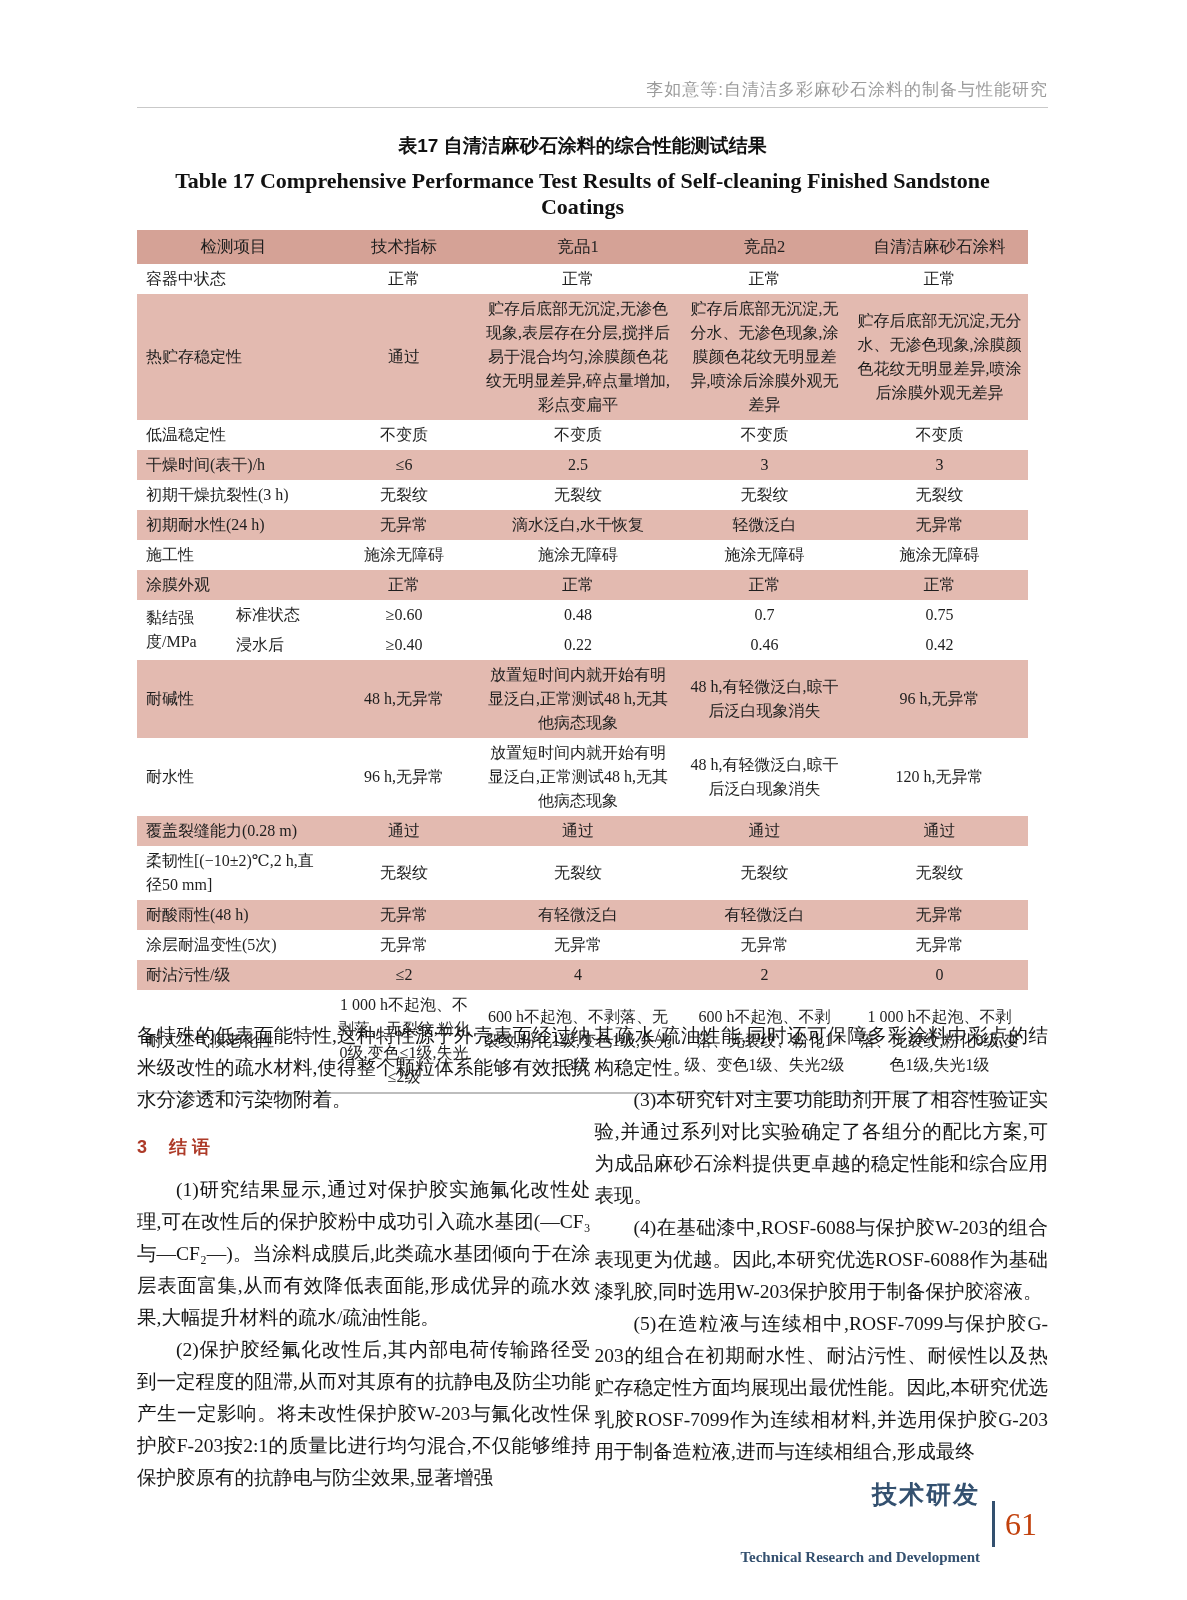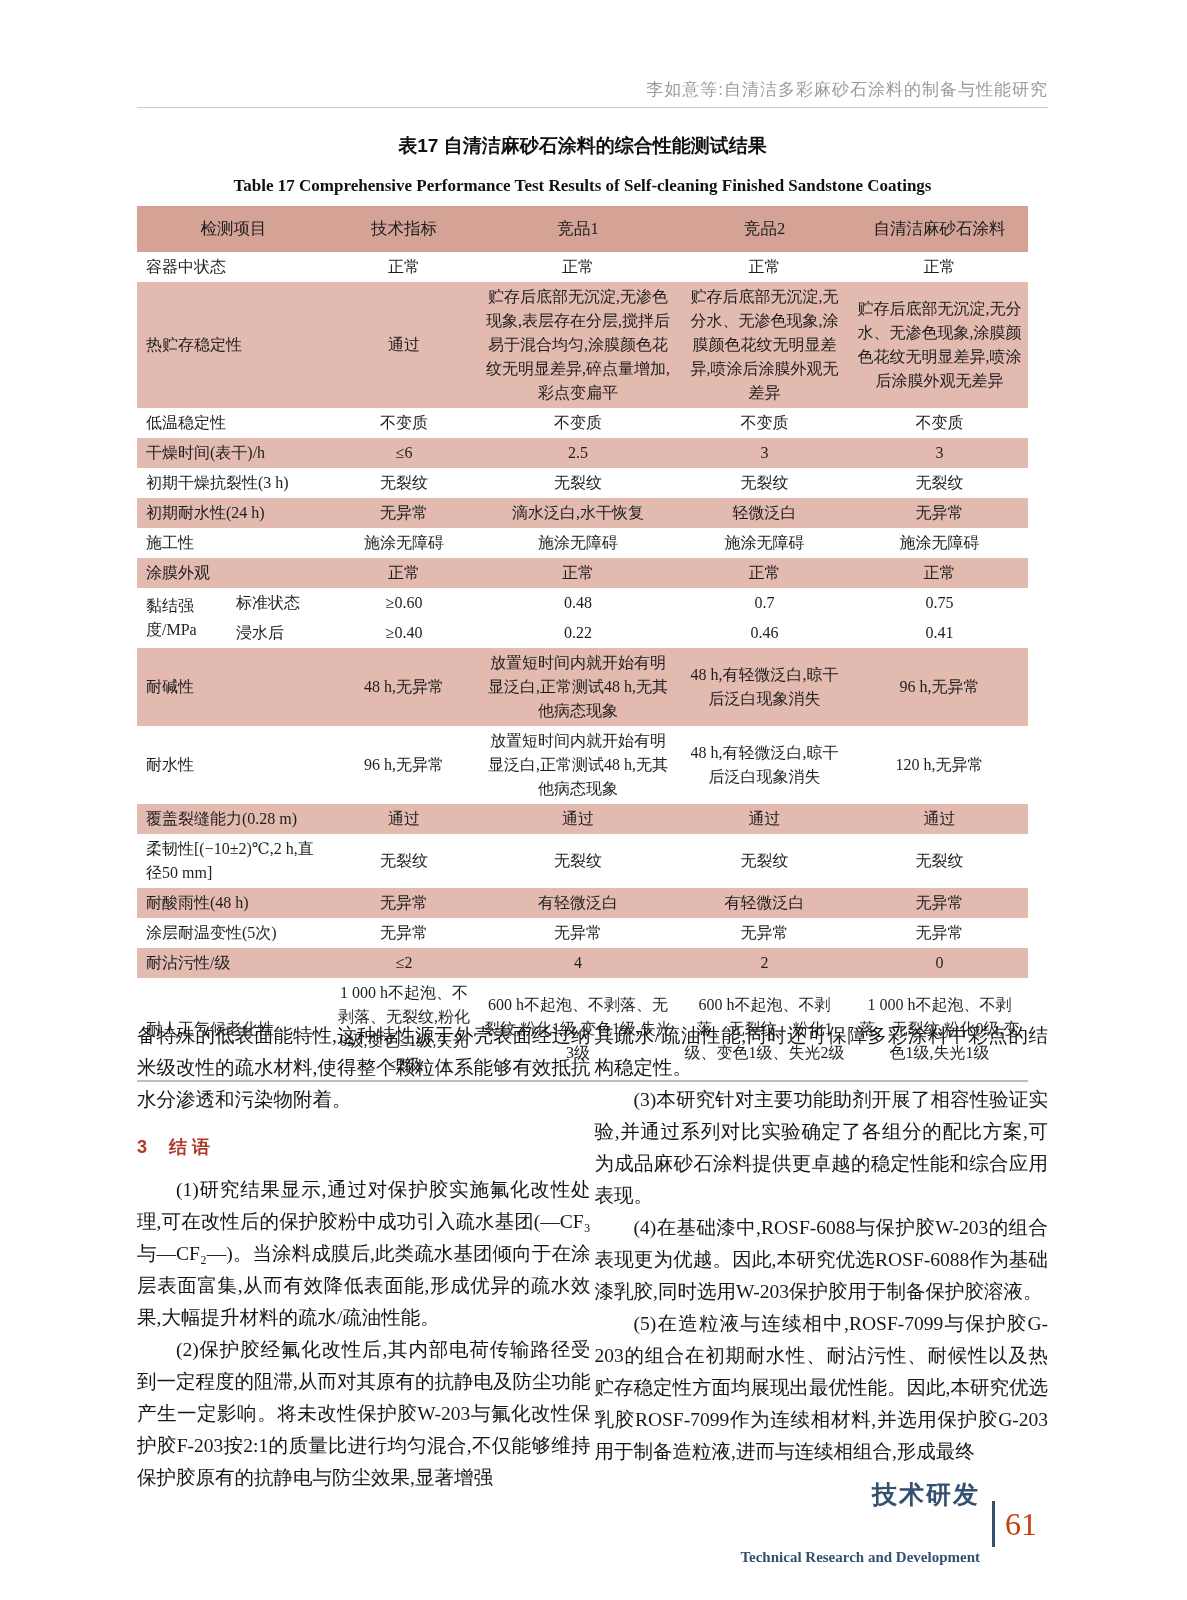--- a/index.html
+++ b/index.html
@@ -6,24 +6,24 @@
   .page{position:relative;width:1187px;height:1600px;background:#fff;overflow:hidden;
         font-family:"Liberation Serif","DejaVu Serif",serif;color:#1b1b1b;}
   
   .running-head{position:absolute;top:78px;right:139px;font-family:"Liberation Sans","DejaVu Sans",sans-serif;
                 font-size:17px;color:#9b9b9b;letter-spacing:1px;}
   .head-rule{position:absolute;top:107px;left:137px;width:911px;height:1px;background:#c9c9c9;}
   
   .table-block{position:absolute;top:133px;left:137px;width:891px;}
   .tbl-title-cn{text-align:center;font-family:"Liberation Sans","DejaVu Sans",sans-serif;
                 font-weight:bold;font-size:19px;color:#111;}
-  .tbl-title-en{text-align:center;font-weight:bold;font-size:17px;color:#111;margin-top:17px;}
+  .tbl-title-en{text-align:center;font-weight:bold;font-size:22px;color:#111;margin-top:9px;}
   table.perf{width:100%;border-collapse:collapse;margin-top:10px;font-size:16px;
              border-bottom:2px solid #bdbdbd;}
-  table.perf th{background:#d5a296;font-weight:normal;font-size:16.5px;padding:12px 4px;color:#1e1e1e;}
+  table.perf th{background:#d5a296;font-weight:normal;font-size:16.5px;padding:6px 4px;color:#1e1e1e;}
   table.perf td{padding:3px 6px;text-align:center;line-height:1.5;vertical-align:middle;color:#1e1e1e;}
   table.perf td.item{text-align:left;padding-left:9px;}
   table.perf td.sub{text-align:left;padding-left:4px;}
   table.perf tr.shade td{background:#e3bab0;}
   
   .body-cols{position:absolute;top:1020px;left:137px;width:911px;display:flex;gap:4px;}
   .col{flex:1;font-size:19.5px;line-height:32px;text-align:justify;color:#161616;}
   .col p.para{margin:0;}
   .col p.indent{text-indent:2em;}
   h2.sec{font-family:"Liberation Sans","DejaVu Sans",sans-serif;color:#ad3a28;font-size:18px;
@@ -130,21 +130,21 @@
             <td>≥0.60</td>
             <td>0.48</td>
             <td>0.7</td>
             <td>0.75</td>
           </tr>
           <tr>
             <td class="sub">浸水后</td>
             <td>≥0.40</td>
             <td>0.22</td>
             <td>0.46</td>
-            <td>0.41</td>
+            <td>0.42</td>
           </tr>
           <tr class="shade">
             <td class="item" colspan="2">耐碱性</td>
             <td>48 h,无异常</td>
             <td>放置短时间内就开始有明显泛白,正常测试48 h,无其他病态现象</td>
             <td>48 h,有轻微泛白,晾干后泛白现象消失</td>
             <td>96 h,无异常</td>
           </tr>
           <tr>
             <td class="item" colspan="2">耐水性</td>

